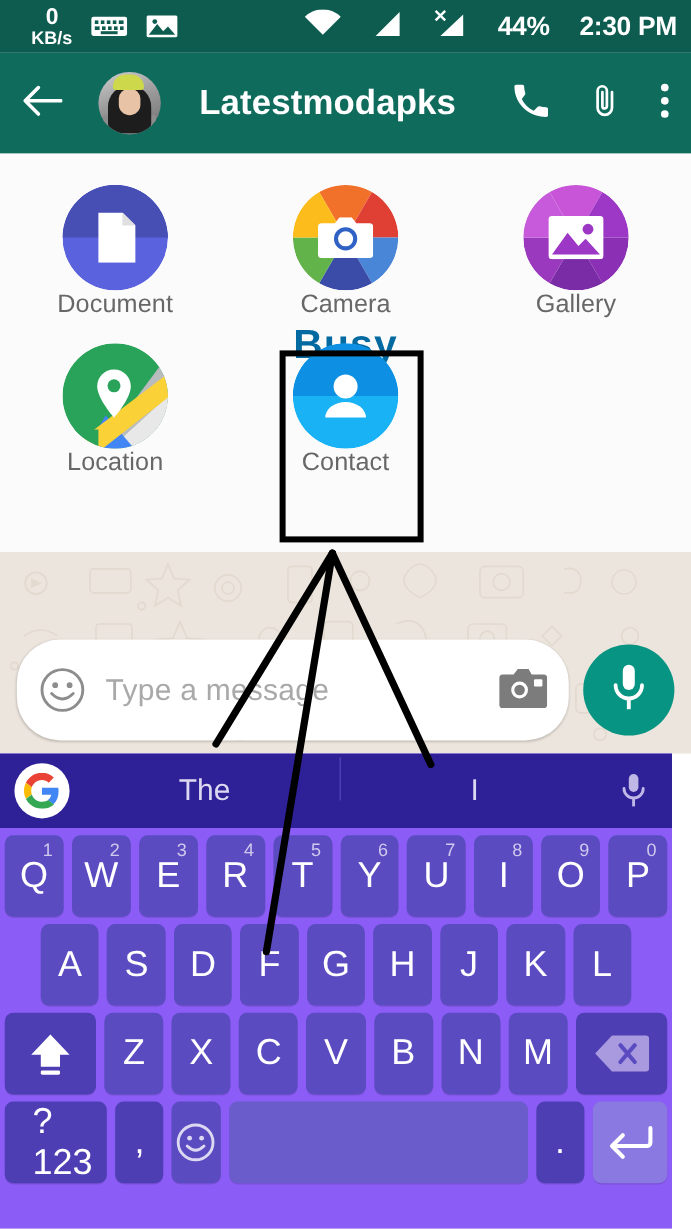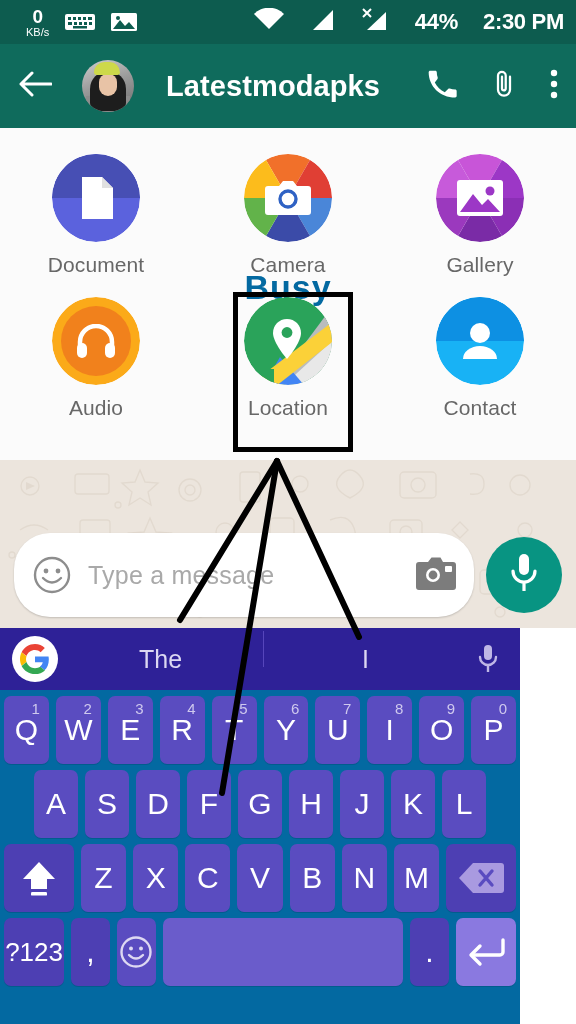--- a/index.html
+++ b/index.html
@@ -12,21 +12,21 @@
 
   
   .statusbar {
     position:absolute; top:0; left:0; width:576px; height:44px;
     background:#0d5c4f; display:flex; align-items:center;
     padding:0 12px; color:#ffffff;
   }
   .net-speed { display:flex; flex-direction:column; align-items:center;
     line-height:1; margin-left:14px; }
   .net-speed .num { font-size:19px; font-weight:700; letter-spacing:-.5px; }
-  .net-speed .unit { font-size:11px; font-weight:400; margin-top:1px; }
+  .net-speed .unit { font-size:15px; font-weight:700; margin-top:1px; }
   .sb-icon { margin-left:16px; display:flex; align-items:center; }
   .sb-right { margin-left:auto; display:flex; align-items:center; gap:25px; }
   .sb-batt { font-size:22px; font-weight:600; letter-spacing:-.3px; }
   .sb-time { font-size:22px; font-weight:600; letter-spacing:-.3px; }
 
   
   .appbar {
     position:absolute; top:44px; left:0; width:576px; height:84px;
     background:#0f6b5c; display:flex; align-items:center; padding:0 18px;gap:16px;
   }
@@ -68,21 +68,21 @@
   .attach-cell {
     display:flex; flex-direction:column; align-items:center;
     padding-top:6px; padding-bottom:4px;
   }
   .attach-cell.row2 { padding-top:16px; }
   .attach-icon {
     width:88px; height:88px; border-radius:50%; position:relative;
     display:flex; align-items:center; justify-content:center; overflow:hidden;
   }
   .attach-label {
-    margin-top:11px; font-size:21px; color:#676767; letter-spacing:.1px;
+    font-size:21px; color:#676767; letter-spacing:.1px;
   }
   .glyph { position:relative; z-index:3; }
   .highlight-box {
     position:absolute; left:233px; top:292px; width:120px; height:160px;
     border:5px solid #000000; background:transparent; z-index:6;
   }
 
   
   .wedge { position:absolute; inset:0; }
 
@@ -108,22 +108,22 @@
   }
   .cam-btn { width:40px; height:36px; flex:0 0 auto; margin-left:8px; }
   .mic-fab {
     width:76px; height:76px; border-radius:50%; background:#089482;
     margin-left:12px; flex:0 0 auto;
     display:flex; align-items:center; justify-content:center;
   }
 
   
   .keyboard {
-    position:absolute; top:628px; left:0; width:520px; height:396px;
-    background:#0369a1;
+    position:absolute; top:628px; left:0; width:560px; height:396px;
+    background:#8b5cf6;
   }
   .suggest-bar {
     height:62px; background:#2e2197; display:flex; align-items:center;
     padding:0 12px;
   }
   .g-logo {
     width:46px; height:46px; border-radius:50%; background:#ffffff;
     display:flex; align-items:center; justify-content:center; flex:0 0 auto;
   }
   .suggest-items { flex:1 1 auto; display:flex; align-items:center; }
@@ -145,21 +145,21 @@
     color:#ffffff; font-size:30px; position:relative;
     box-shadow:0 1px 0 rgba(0,0,0,.12);
   }
   .key .sup {
     position:absolute; top:4px; right:9px; font-size:15px; color:#cfc9ee;
   }
   .key.fn { background:#4d3fb3; }
   .key.wide { flex:1.55 1 0; }
   .key.space { flex:6.2 1 0; background:#6a5ccb; }
   .key.enter { flex:1.55 1 0; background:#8a79e0; }
-  .key.small { font-size:26px; }
+  .key.small { font-size:30px;padding-left:23px; }
   .krow.r4 { padding-bottom:6px; }
 
   
   .annot { position:absolute; inset:0; z-index:20; pointer-events:none; }
 </style>
 </head>
 <body>
 
 <div id="phone">
 
@@ -302,34 +302,20 @@
           </svg>
           <svg class="glyph" width="46" height="36" viewBox="0 0 46 36">
             <rect x="0" y="0" width="46" height="36" rx="3" fill="#fff"></rect>
             <circle cx="33" cy="11" r="4.5" fill="#9c37c6"></circle>
             <path d="M3 32 L16 14 L25 25 L31 19 L43 32 Z" fill="#9c37c6"></path>
           </svg>
         </div>
         <div class="attach-label">Gallery</div>
       </div>
 
-      <div class="attach-cell row2">
-        <div class="attach-icon">
-          <svg class="wedge" viewBox="0 0 88 88">
-            <circle cx="44" cy="44" r="44" fill="#fbaa19"></circle>
-            <circle cx="44" cy="44" r="35" fill="#f1811c"></circle>
-          </svg>
-          <svg class="glyph" width="40" height="34" viewBox="0 0 40 34">
-            <path d="M4 24 V18 a16 16 0 0 1 32 0 v6" fill="none" stroke="#fff" stroke-width="4.5" stroke-linecap="round"></path>
-            <rect x="1" y="19" width="10" height="15" rx="5" fill="#fff"></rect>
-            <rect x="29" y="19" width="10" height="15" rx="5" fill="#fff"></rect>
-          </svg>
-        </div>
-        <div class="attach-label">Audio</div>
-      </div>
 
       <div class="attach-cell row2">
         <div class="attach-icon">
           <svg class="wedge" viewBox="0 0 88 88">
             <defs>
                 <clipPath id="loc-clip">
                   <circle cx="44" cy="44" r="44"></circle>
                 </clipPath>
               </defs>
             <g clip-path="url(#loc-clip)">

